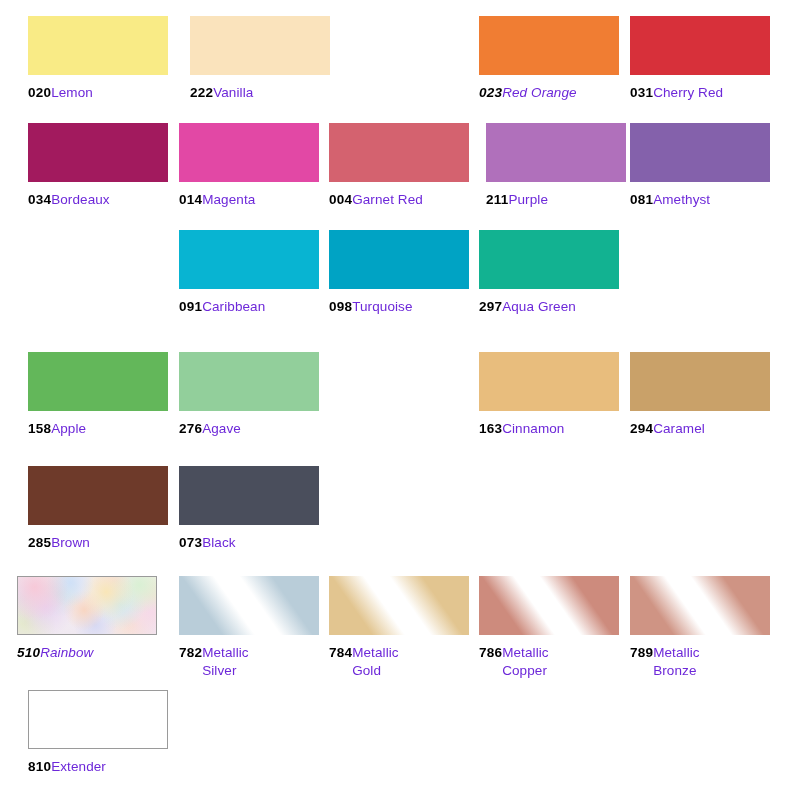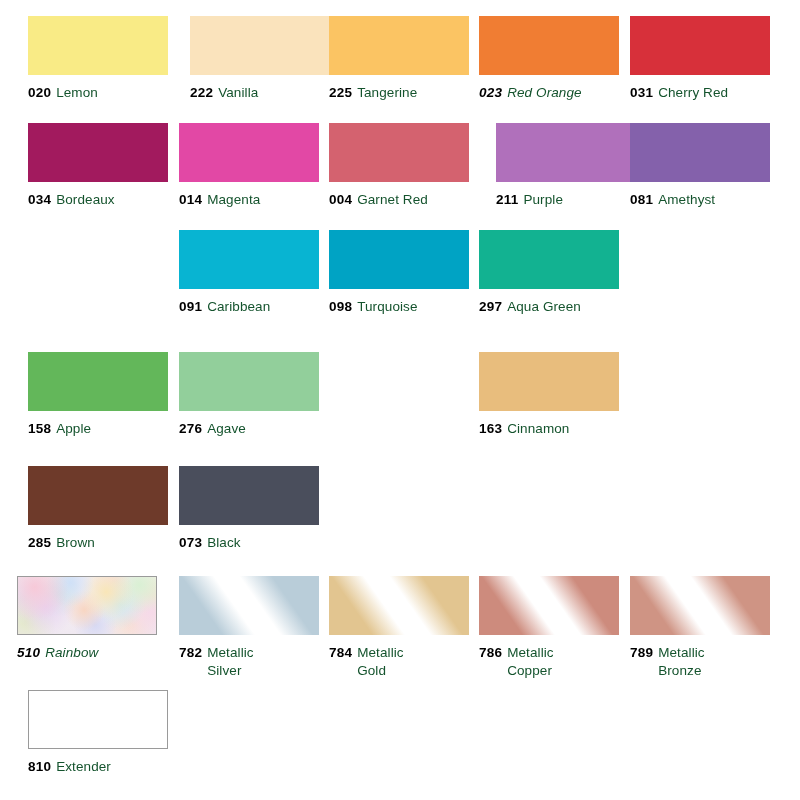--- a/index.html
+++ b/index.html
@@ -45,22 +45,21 @@
   }
 
   .label .code {
     font-weight: bold;
     letter-spacing: 0.2px;
     color: #000000;
   }
 
   .label .name {
     font-weight: normal;
-    color: #14532d;
-    margin-left: 5px;
+    color: #6d28d9;
     letter-spacing: 0.1px;
   }
 
   
   .label.two-line {
     white-space: normal;
   }
   .label.two-line .name {
     display: inline-block;
     vertical-align: top;
@@ -72,45 +71,41 @@
 
 <div id="chart">
     <div class="swatch-cell" style="left: 28px; top: 16px;">
       <div class="swatch" style="background: rgb(249, 235, 134);"></div>
       <div class="label"><span class="code">020</span><span class="name">Lemon</span></div>
     </div>
     <div class="swatch-cell" style="left: 190px; top: 16px;">
       <div class="swatch" style="background: rgb(250, 227, 188);"></div>
       <div class="label"><span class="code">222</span><span class="name">Vanilla</span></div>
     </div>
-    <div class="swatch-cell" style="left: 329px; top: 16px;">
-      <div class="swatch" style="background: rgb(251, 196, 99);"></div>
-      <div class="label"><span class="code">225</span><span class="name">Tangerine</span></div>
-    </div>
     <div class="swatch-cell" style="left: 479px; top: 16px; font-style: italic;">
       <div class="swatch" style="background: rgb(240, 125, 51);"></div>
       <div class="label"><span class="code">023</span><span class="name">Red Orange</span></div>
     </div>
     <div class="swatch-cell" style="left: 630px; top: 16px;">
       <div class="swatch" style="background: rgb(215, 48, 58);"></div>
       <div class="label"><span class="code">031</span><span class="name">Cherry Red</span></div>
     </div>
     <div class="swatch-cell" style="left: 28px; top: 123px;">
       <div class="swatch" style="background: rgb(162, 26, 94);"></div>
       <div class="label"><span class="code">034</span><span class="name">Bordeaux</span></div>
     </div>
     <div class="swatch-cell" style="left: 179px; top: 123px;">
       <div class="swatch" style="background: rgb(226, 72, 165);"></div>
       <div class="label"><span class="code">014</span><span class="name">Magenta</span></div>
     </div>
     <div class="swatch-cell" style="left: 329px; top: 123px;">
       <div class="swatch" style="background: rgb(212, 98, 111);"></div>
       <div class="label"><span class="code">004</span><span class="name">Garnet Red</span></div>
     </div>
-    <div class="swatch-cell" style="left: 496px; top: 123px;">
+    <div class="swatch-cell" style="left: 486px; top: 123px;">
       <div class="swatch" style="background: rgb(176, 112, 187);"></div>
       <div class="label"><span class="code">211</span><span class="name">Purple</span></div>
     </div>
     <div class="swatch-cell" style="left: 630px; top: 123px;">
       <div class="swatch" style="background: rgb(132, 97, 171);"></div>
       <div class="label"><span class="code">081</span><span class="name">Amethyst</span></div>
     </div>
     <div class="swatch-cell" style="left: 179px; top: 230px;">
       <div class="swatch" style="background: rgb(8, 180, 210);"></div>
       <div class="label"><span class="code">091</span><span class="name">Caribbean</span></div>
@@ -127,20 +122,24 @@
       <div class="swatch" style="background: rgb(99, 183, 90);"></div>
       <div class="label"><span class="code">158</span><span class="name">Apple</span></div>
     </div>
     <div class="swatch-cell" style="left: 179px; top: 352px;">
       <div class="swatch" style="background: rgb(146, 207, 155);"></div>
       <div class="label"><span class="code">276</span><span class="name">Agave</span></div>
     </div>
     <div class="swatch-cell" style="left: 479px; top: 352px;">
       <div class="swatch" style="background: rgb(232, 189, 125);"></div>
       <div class="label"><span class="code">163</span><span class="name">Cinnamon</span></div>
+    </div>
+    <div class="swatch-cell" style="left: 630px; top: 352px;">
+      <div class="swatch" style="background: rgb(201, 161, 105);"></div>
+      <div class="label"><span class="code">294</span><span class="name">Caramel</span></div>
     </div>
     <div class="swatch-cell" style="left: 28px; top: 466px;">
       <div class="swatch" style="background: rgb(110, 58, 42);"></div>
       <div class="label"><span class="code">285</span><span class="name">Brown</span></div>
     </div>
     <div class="swatch-cell" style="left: 179px; top: 466px;">
       <div class="swatch" style="background: rgb(74, 78, 92);"></div>
       <div class="label"><span class="code">073</span><span class="name">Black</span></div>
     </div>
     <div class="swatch-cell" style="left: 17px; top: 576px; font-style: italic;">

